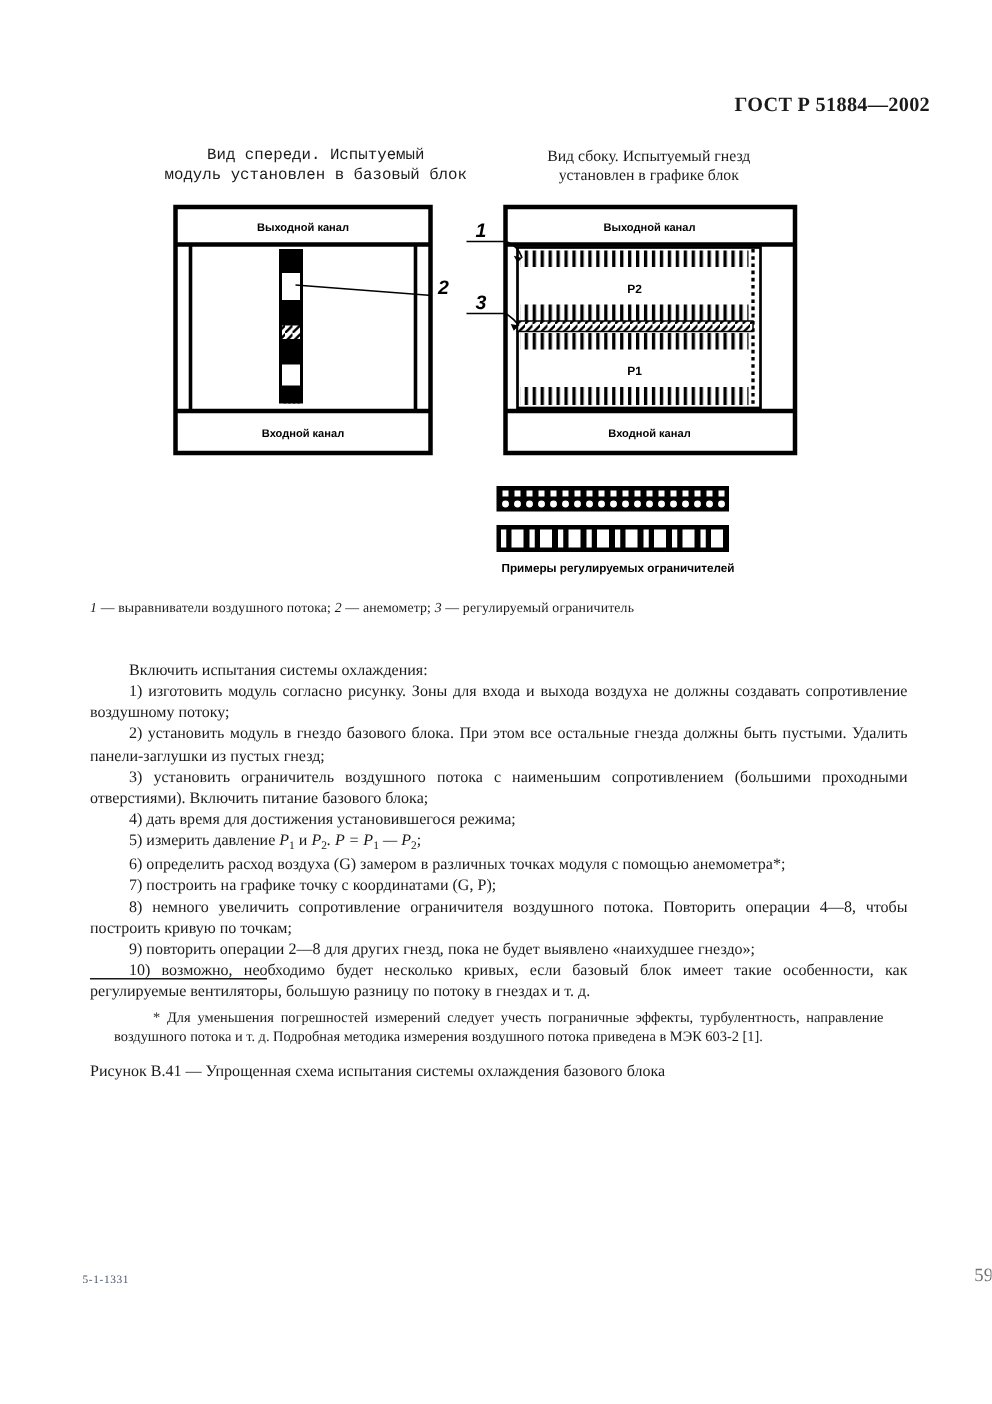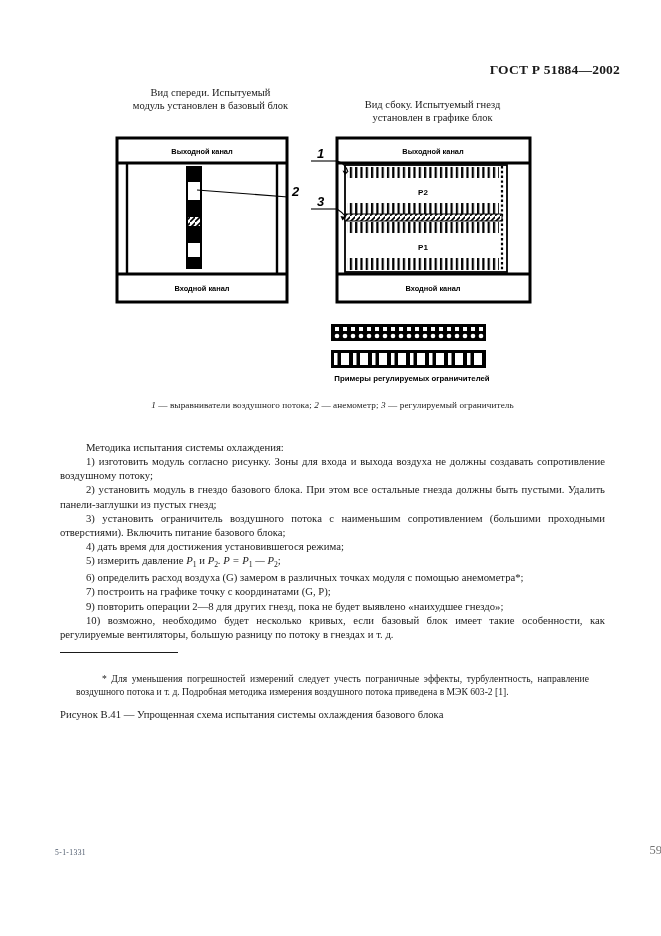--- a/index.html
+++ b/index.html
@@ -36,40 +36,40 @@
     letter-spacing: 0.2px;
   }
 
   
   .fig-title {
     position: absolute;
     font-size: 10.5px;
     text-align: center;
     line-height: 1.28;
   }
-  .fig-title-left  { left: 108px; top: 86px; width: 205px; }
+  .fig-title-left  { left: 108px; top: 98px; width: 205px; font-family: Liberation Mono, monospace; }
   .fig-title-right { left: 325px; top: 98px; width: 215px; }
 
   
   .drawing {
     position: absolute;
     left: 0;
     top: 0;
     width: 661px;
     height: 936px;
     pointer-events: none;
   }
 
   
   .fig-legend {
     position: absolute;
     left: 60px;
     top: 400px;
     width: 545px;
-    text-align: center;
+    text-align: left;
     font-size: 9.2px;
     font-style: italic;
     letter-spacing: 0.1px;
   }
   .fig-legend .num { font-style: italic; }
   .fig-legend .rom { font-style: normal; }
 
   
   .body-text {
     position: absolute;
@@ -304,28 +304,29 @@
 
       <text x="412" y="381" font-size="7.8" font-weight="bold" text-anchor="middle">Примеры регулируемых ограничителей</text>
     </g>
   </svg>
 
   <div class="fig-legend">
     <span class="num">1</span><span class="rom"> — выравниватели воздушного потока; </span><span class="num">2</span><span class="rom"> — анемометр; </span><span class="num">3</span><span class="rom"> — регулируемый ограничитель</span>
   </div>
 
   <div class="body-text">
-    <p>Методика испытания системы охлаждения:</p>
+    <p>Включить испытания системы охлаждения:</p>
     <p>1) изготовить модуль согласно рисунку. Зоны для входа и выхода воздуха не должны создавать сопротивление воздушному потоку;</p>
     <p>2) установить модуль в гнездо базового блока. При этом все остальные гнезда должны быть пустыми. Удалить панели-заглушки из пустых гнезд;</p>
     <p>3) установить ограничитель воздушного потока с наименьшим сопротивлением (большими проходными отверстиями). Включить питание базового блока;</p>
     <p>4) дать время для достижения установившегося режима;</p>
     <p><span>5) измерить давление </span><var>P</var><sub>1</sub><span> и </span><var>P</var><sub>2</sub><var>. P = P</var><sub>1</sub><var> — P</var><sub>2</sub><span>;</span></p>
     <p>6) определить расход воздуха (G) замером в различных точках модуля с помощью анемометра*;</p>
     <p>7) построить на графике точку с координатами (G, P);</p>
+    <p>8) немного увеличить сопротивление ограничителя воздушного потока. Повторить операции 4—8, чтобы построить кривую по точкам;</p>
     <p>9) повторить операции 2—8 для других гнезд, пока не будет выявлено «наихудшее гнездо»;</p>
     <p>10) возможно, необходимо будет несколько кривых, если базовый блок имеет такие особенности, как регулируемые вентиляторы, большую разницу по потоку в гнездах и т. д.</p>
   </div>
 
   <div class="footnote-rule"></div>
   <div class="footnote">
     <p>* Для уменьшения погрешностей измерений следует учесть пограничные эффекты, турбулентность, направление воздушного потока и т. д. Подробная методика измерения воздушного потока приведена в МЭК 603-2 [1].</p>
   </div>
 
   <div class="fig-caption">Рисунок В.41 — Упрощенная схема испытания системы охлаждения базового блока</div>

